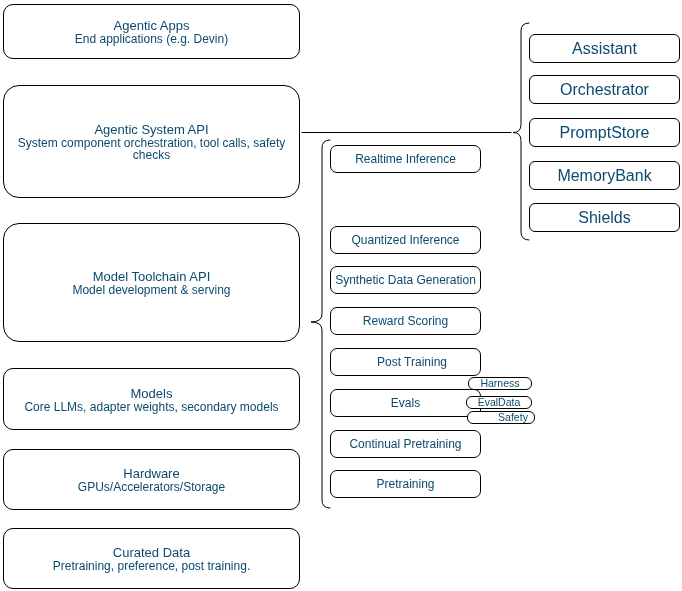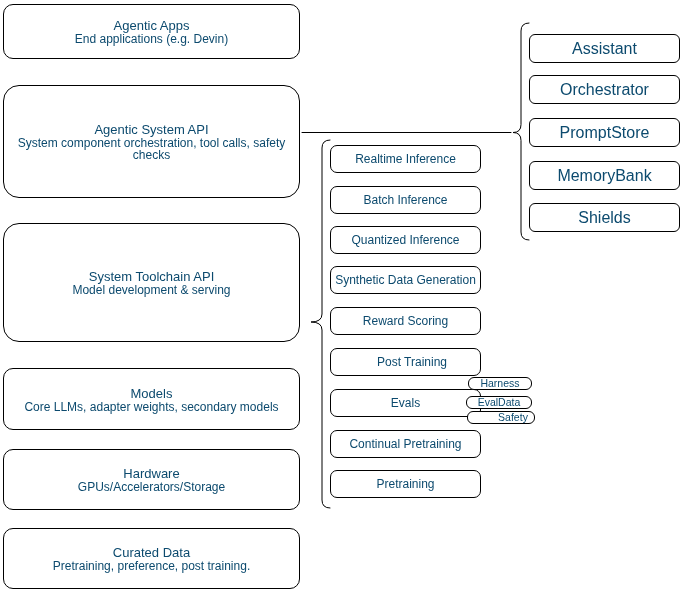--- a/index.html
+++ b/index.html
@@ -76,44 +76,41 @@
     <div class="t">Agentic Apps</div>
     <div class="s">End applications (e.g. Devin)</div>
   </div>
 
   <div class="node big xl" style="top:85px;height:113px;">
     <div class="t">Agentic System API</div>
     <div class="s">System component orchestration, tool calls, safety checks</div>
   </div>
 
   <div class="node big xl" style="top:223px;height:119px;">
-    <div class="t">System Toolchain API</div>
+    <div class="t">Model Toolchain API</div>
     <div class="s">Model development &amp; serving</div>
   </div>
 
   <div class="node big" style="top:368px;height:62px;">
     <div class="t">Models</div>
     <div class="s">Core LLMs, adapter weights, secondary models</div>
   </div>
 
   <div class="node big" style="top:449px;height:61px;">
     <div class="t">Hardware</div>
     <div class="s">GPUs/Accelerators/Storage</div>
   </div>
 
   <div class="node big" style="top:528px;height:61px;">
     <div class="t">Curated Data</div>
     <div class="s">Pretraining, preference, post training.</div>
   </div>
 
   <div class="node mid" style="top:145px;">
     <span>Realtime Inference</span>
-  </div>
-  <div class="node mid" style="top:186px;">
-    <span>Batch Inference</span>
   </div>
   <div class="node mid" style="top:226px;">
     <span>Quantized Inference</span>
   </div>
   <div class="node mid" style="top:266px;">
     <span>Synthetic Data Generation</span>
   </div>
   <div class="node mid" style="top:307px;">
     <span>Reward Scoring</span>
   </div>

